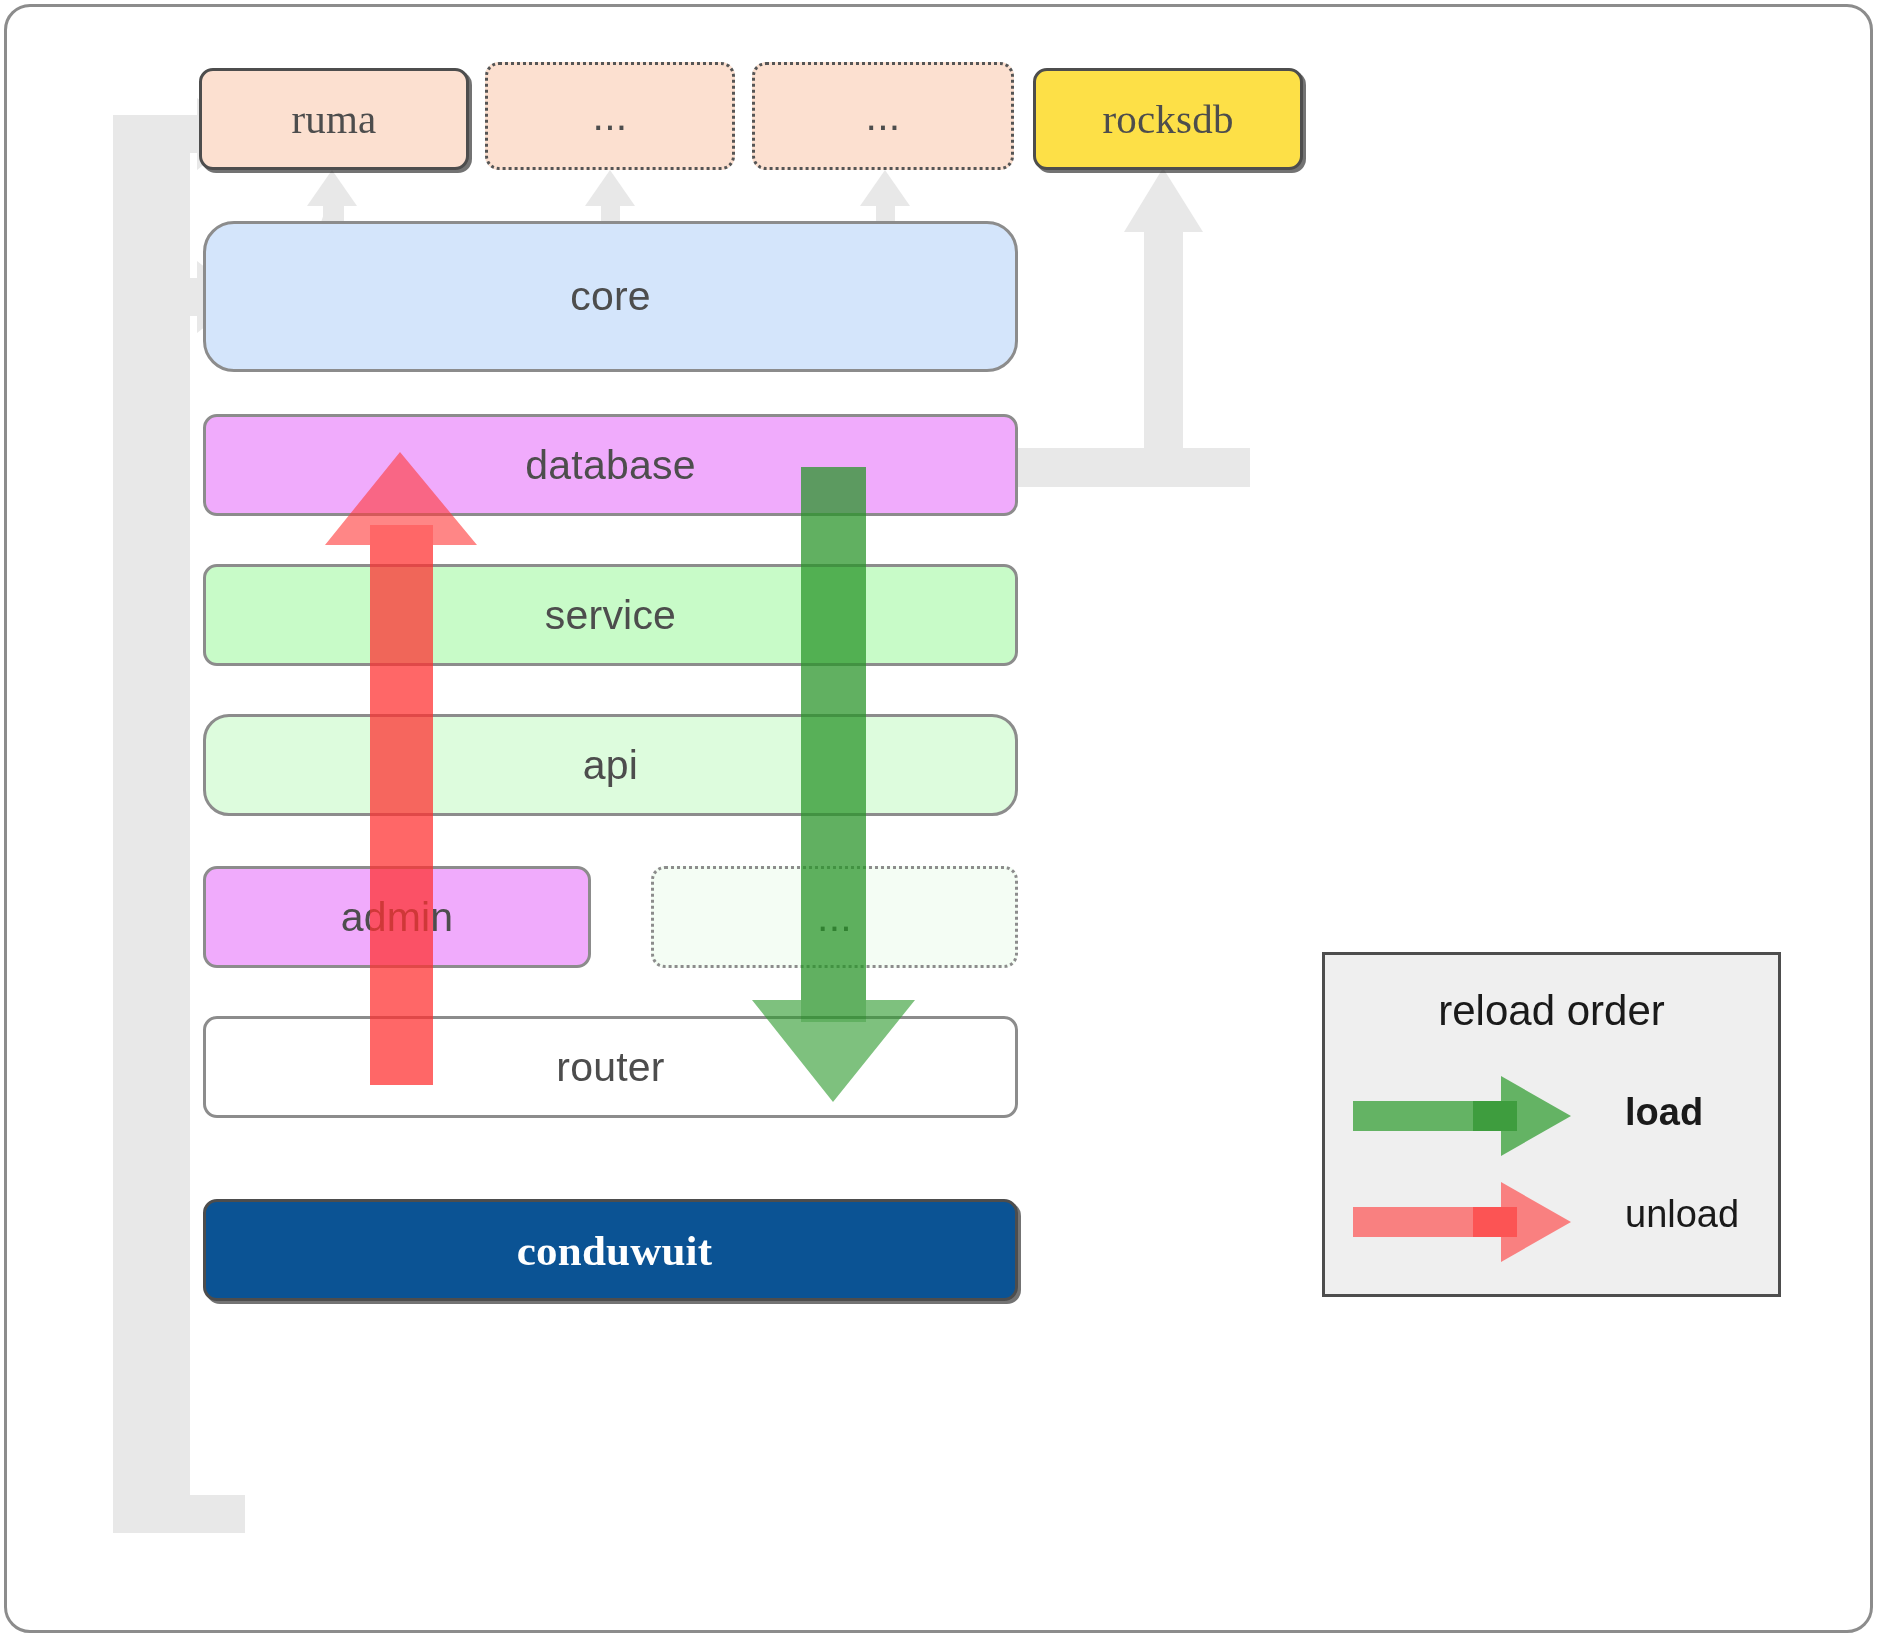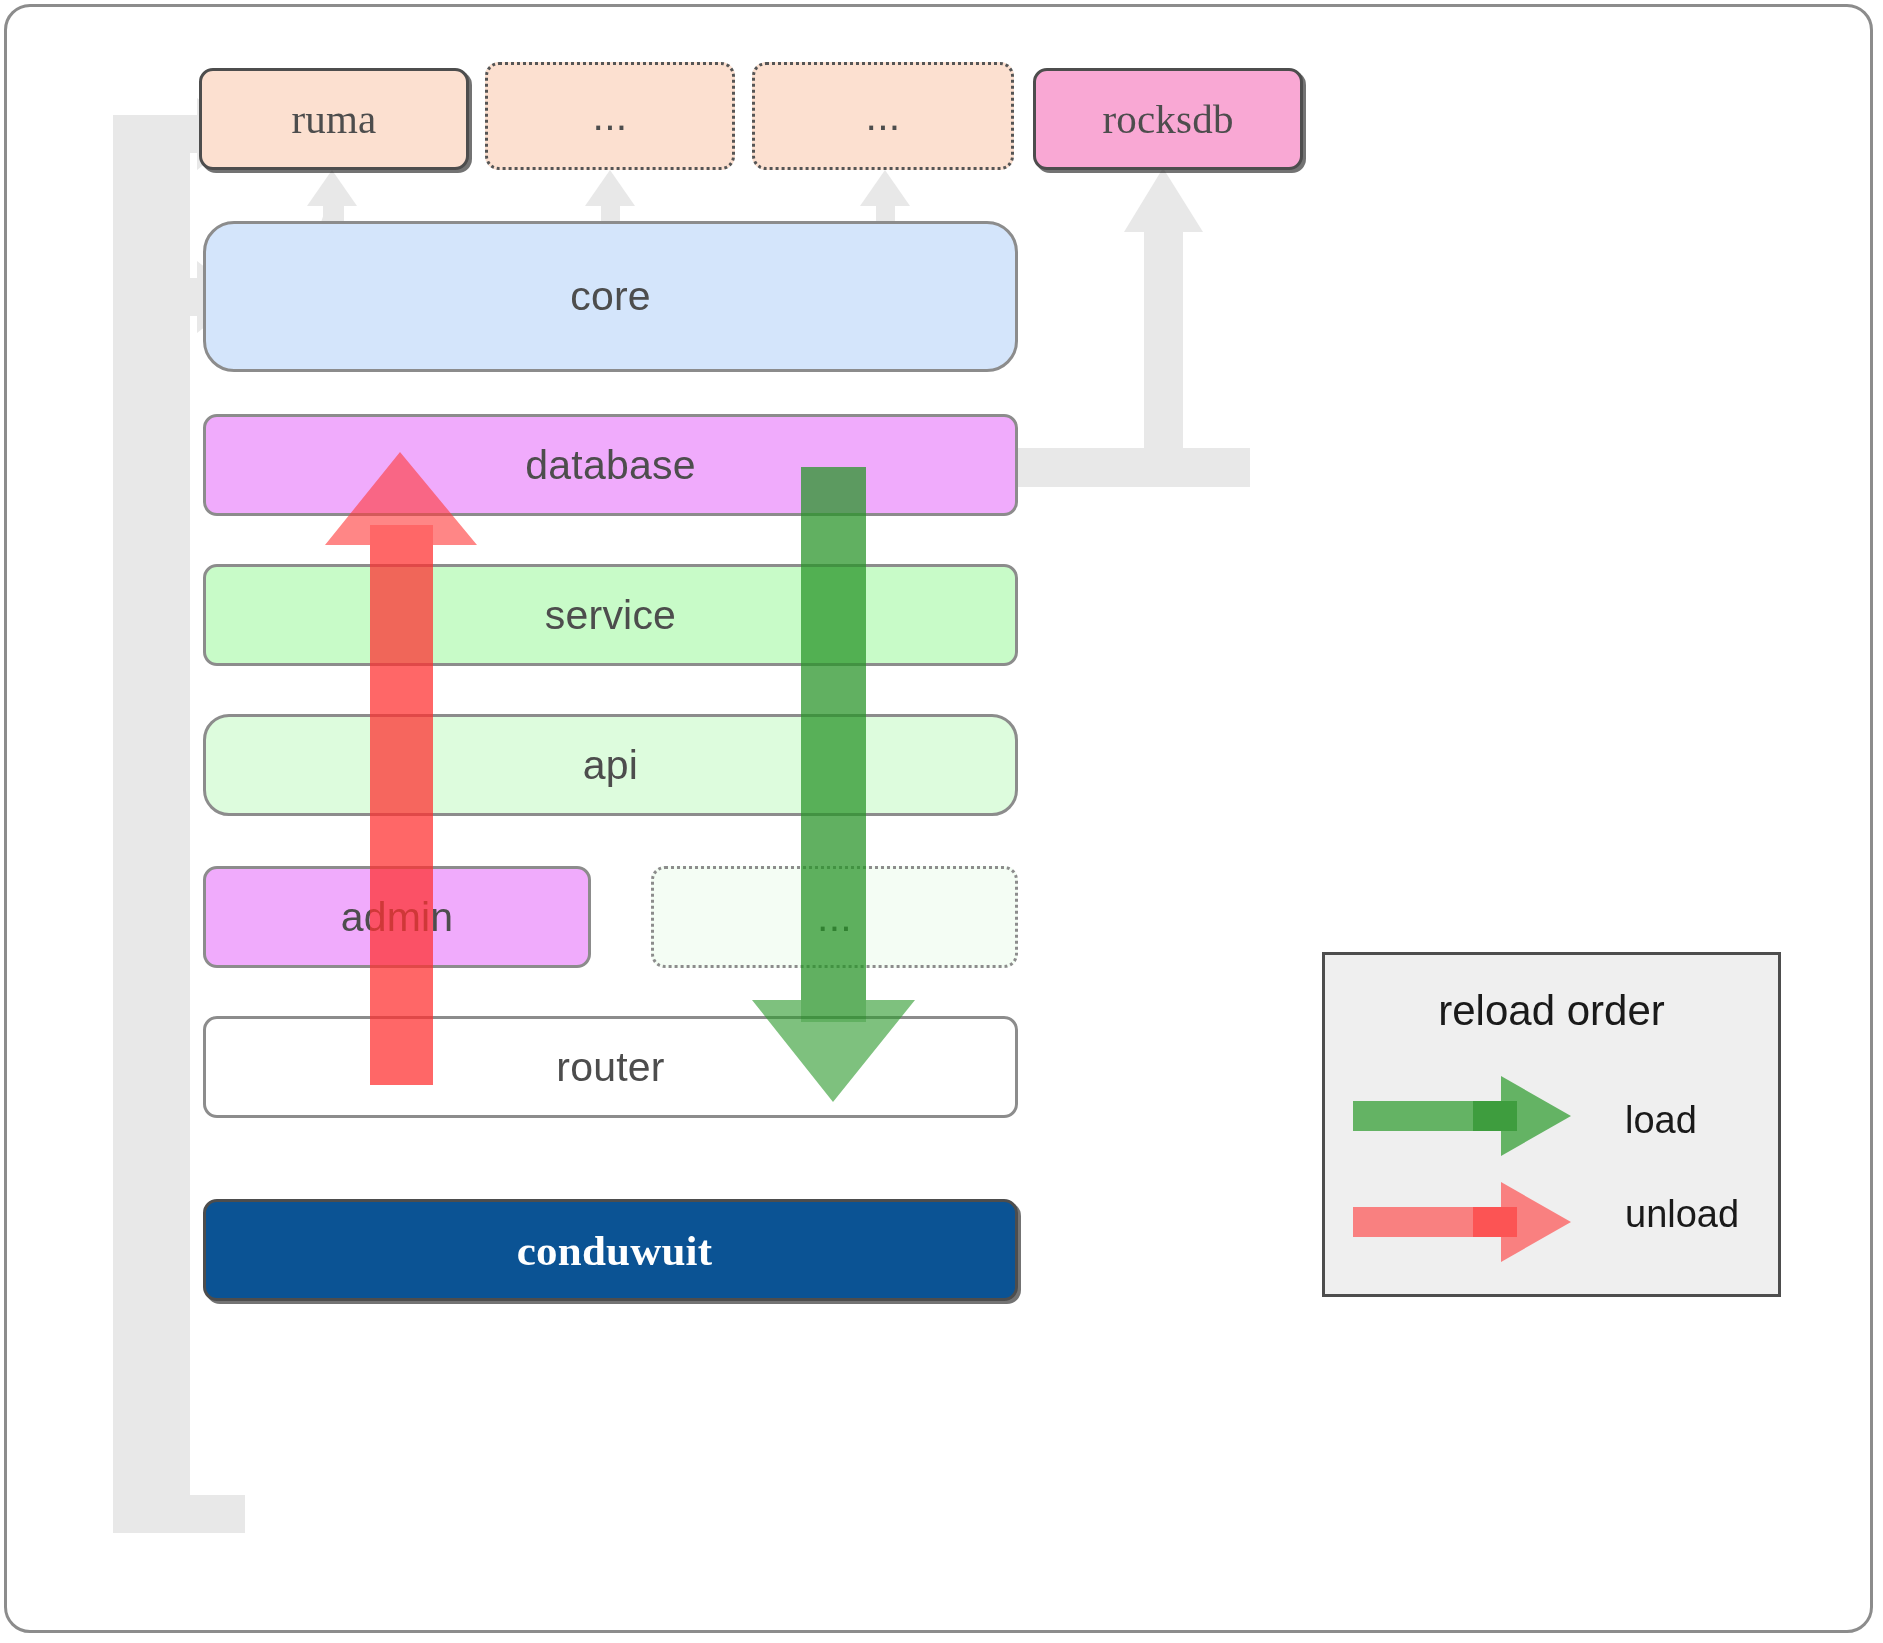--- a/index.html
+++ b/index.html
@@ -87,21 +87,21 @@
     width: 100%;
     text-align: center;
     font-size: 42px;
     color: #1a1a1a;
   }
   .legend-row-label {
     position: absolute;
     font-size: 38px;
     color: #1a1a1a;
   }
-  #legend-load-label   { left: 300px; top: 144px; }
+  #legend-load-label   { left: 300px; top: 136px; font-weight: bold; }
   #legend-unload-label { left: 300px; top: 238px; }
   svg.legend-arrow {
     position: absolute;
     left: 28px;
     width: 230px;
     height: 96px;
   }
   #legend-load-arrow   { top: 113px; }
   #legend-unload-arrow { top: 219px; }
 </style>
@@ -153,21 +153,21 @@
   </div>
 
   <div class="node dotted" id="ext-a-node" style="left:485px; top:62px; width:250px; height:108px; background:#fce0d0;">
     <span>...</span>
   </div>
 
   <div class="node dotted" id="ext-b-node" style="left:752px; top:62px; width:262px; height:108px; background:#fce0d0;">
     <span>...</span>
   </div>
 
-  <div class="node solid shadowed" id="rocksdb-node" style="left:1033px; top:68px; width:270px; height:102px; background:#f9a8d4;">
+  <div class="node solid shadowed" id="rocksdb-node" style="left:1033px; top:68px; width:270px; height:102px; background:#fde047;">
     <span>rocksdb</span>
   </div>
 
   <div class="node gray" id="core-node" style="left:203px; top:221px; width:815px; height:151px; background:#d4e5fb;border-radius:31px;">
     <span>core</span>
   </div>
 
   <div class="node gray" id="database-node" style="left:203px; top:414px; width:815px; height:102px; background:#f0abfc;text-align:center;">
     <span>database</span>
   </div>

